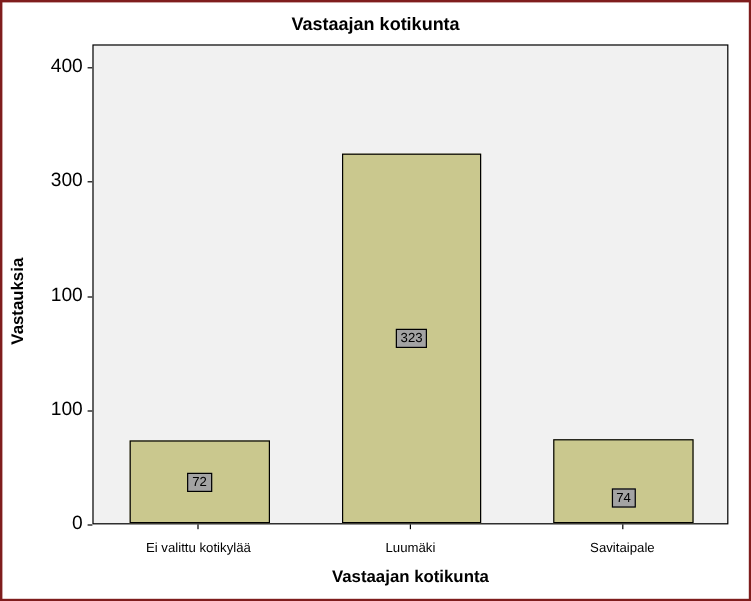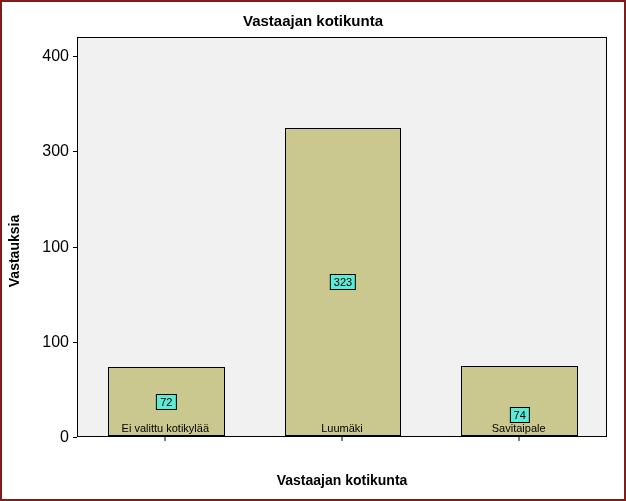--- a/index.html
+++ b/index.html
@@ -58,21 +58,21 @@
   }
   .tick-y {
     position: absolute;
     right: 6px;
     transform: translateY(-50%);
     font-size: 16px;
     text-align: right;
   }
   .tick-x {
     position: absolute;
-    top: 420px;
+    top: 449px;
     font-size: 11px;
     text-align: center;
     transform: translateX(-50%);
     white-space: nowrap;
   }
   .tick-x-mark {
     position: absolute;
     width: 1px;
     height: 4px;
     background: #000;
@@ -82,21 +82,21 @@
   .bar {
     position: absolute;
     bottom: 0;
     background: #cac88e;
     border: 1px solid #000;
     box-sizing: border-box;
   }
   .bar-label {
     position: absolute;
     font-size: 11px;
-    background: #5eead4;
+    background: #a3a3a3;
     border: 1px solid #000;
     padding: 1px 3px;
     transform: translate(-50%, -50%);
     white-space: nowrap;
   }
 </style>
 </head>
 <body>
 
 <div class="outer">

